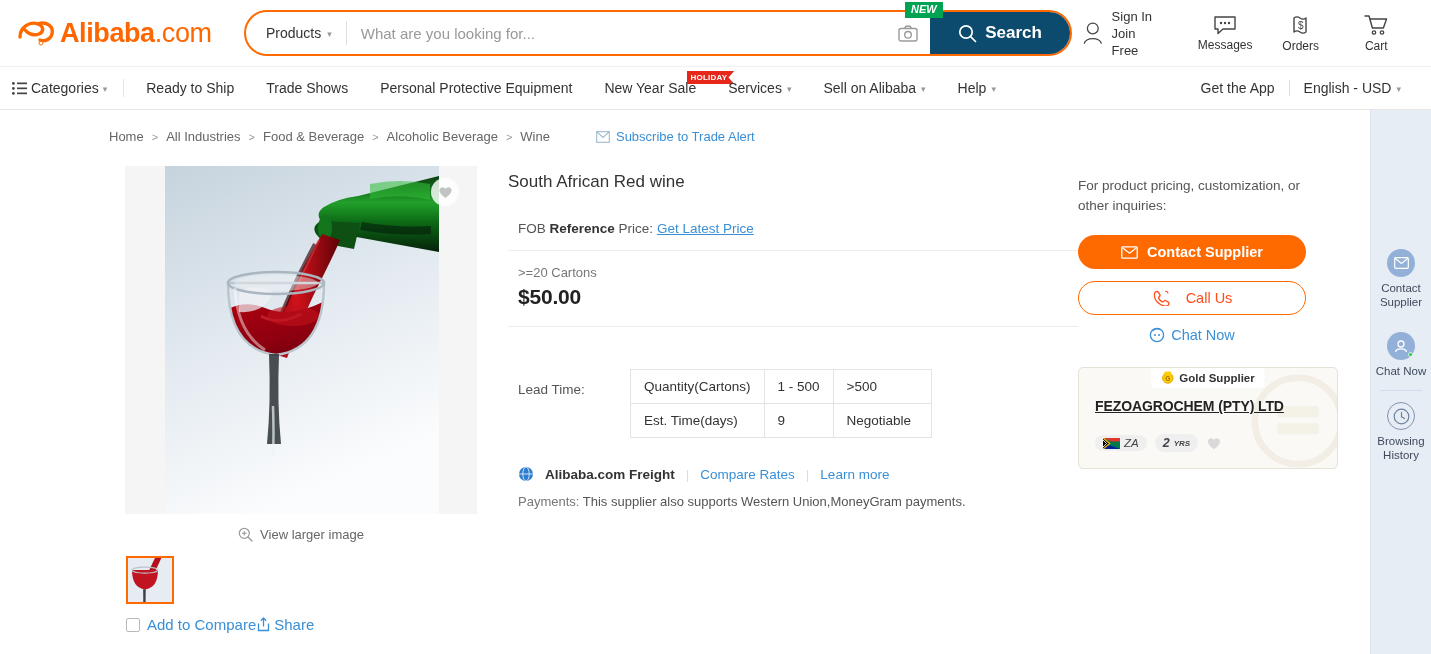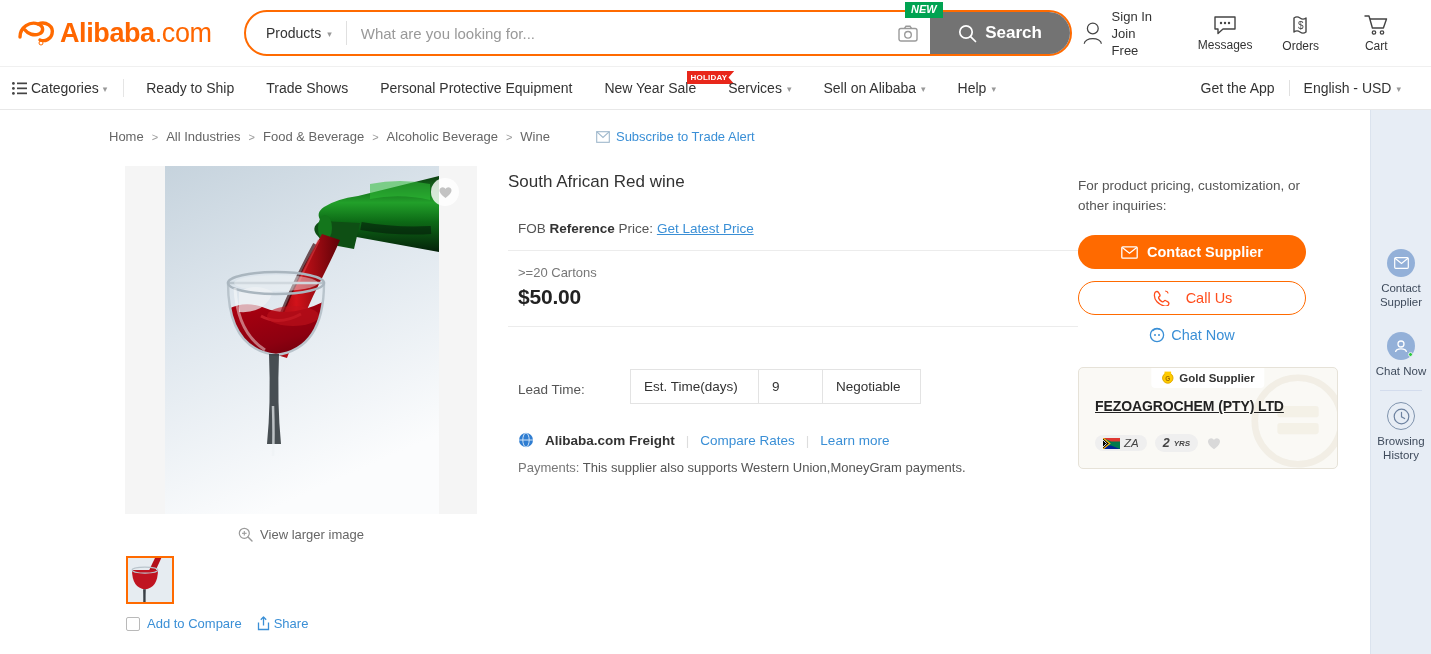--- a/index.html
+++ b/index.html
@@ -76,21 +76,21 @@
   }
   .search-input::placeholder { color: #999; }
   .cam-btn {
     width: 44px; height: 100%;
     display: flex; align-items: center; justify-content: center;
     background: #fff;
     position: relative;
   }
   .search-btn {
     width: 140px; height: 100%;
-    background: #737373;
+    background: #0c4a6e;
     border: 0;
     display: flex; align-items: center; justify-content: center;
     gap: 8px;
     color: #fff;
     font-size: 17px;
     font-weight: bold;
     font-family: "Liberation Sans", sans-serif;
     cursor: pointer;
   }
   .new-badge {
@@ -218,24 +218,24 @@
   .thumbs { margin-top: 14px; padding-left: 1px;}
   .thumb {
     width: 48px; height: 48px;
     border: 2px solid #ff6a00;
     overflow: hidden;
     position: relative;
     background: #f5f5f5;
   }
   .thumb svg { position:absolute; left:-13px; top:-5px; }
   .gallery-actions {
-    display: flex; align-items: center; gap: 14px;
+    display: flex; align-items: center; 
     margin-top: 12px;
     padding-left: 1px;
-    font-size: 13px;
+    font-size: 15px;
   }
   .cmp { display: flex; align-items: center; gap: 7px; color: #3a8fd6; }
   .cmp-box {
     width: 14px; height: 14px;
     border: 1px solid #b9b9b9; border-radius: 2px;
     background: #fff;
   }
   .share { display: flex; align-items: center; gap: 3px; color: #3a8fd6; }
 
   
@@ -666,20 +666,25 @@
           <div class="moq">&gt;=20 Cartons</div>
           <div class="price">$50.00</div>
         </div>
 
         <div class="hr"></div>
 
         <div class="lead-row">
           <div class="lead-label">Lead Time:</div>
           <table class="lead-table">
             <tbody>
+                <tr>
+              <td class="c1">Quantity(Cartons)</td>
+              <td class="c2">1 - 500</td>
+              <td class="c3">&gt;500</td>
+            </tr>
             <tr>
               <td class="c1">Est. Time(days)</td>
               <td class="c2">9</td>
               <td class="c3">Negotiable</td>
             </tr>
           </tbody>
             </table>
         </div>
 
         <div class="freight-row">

